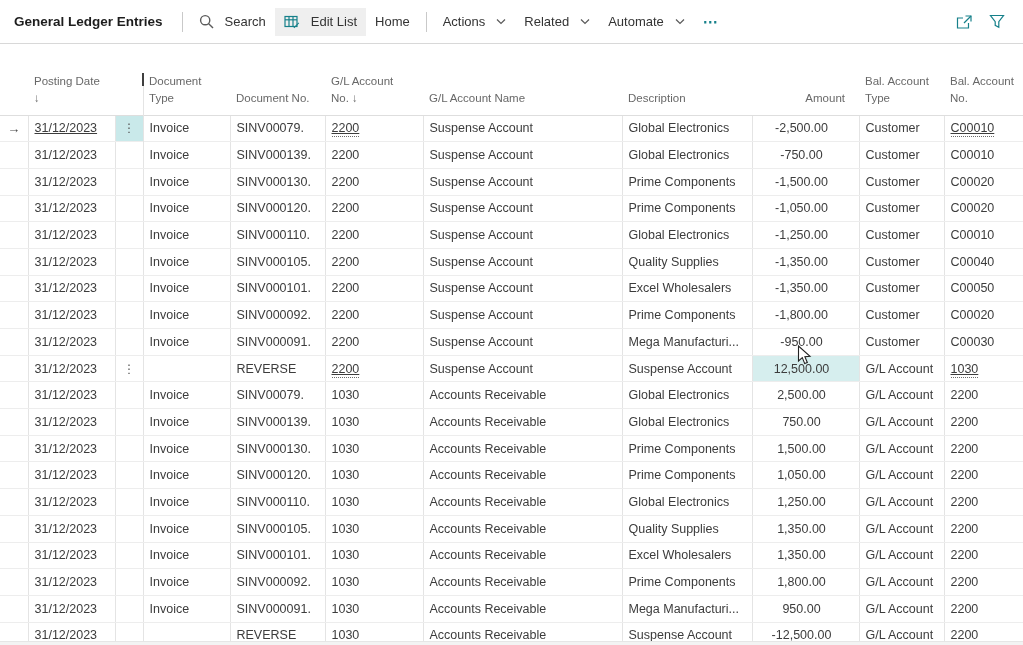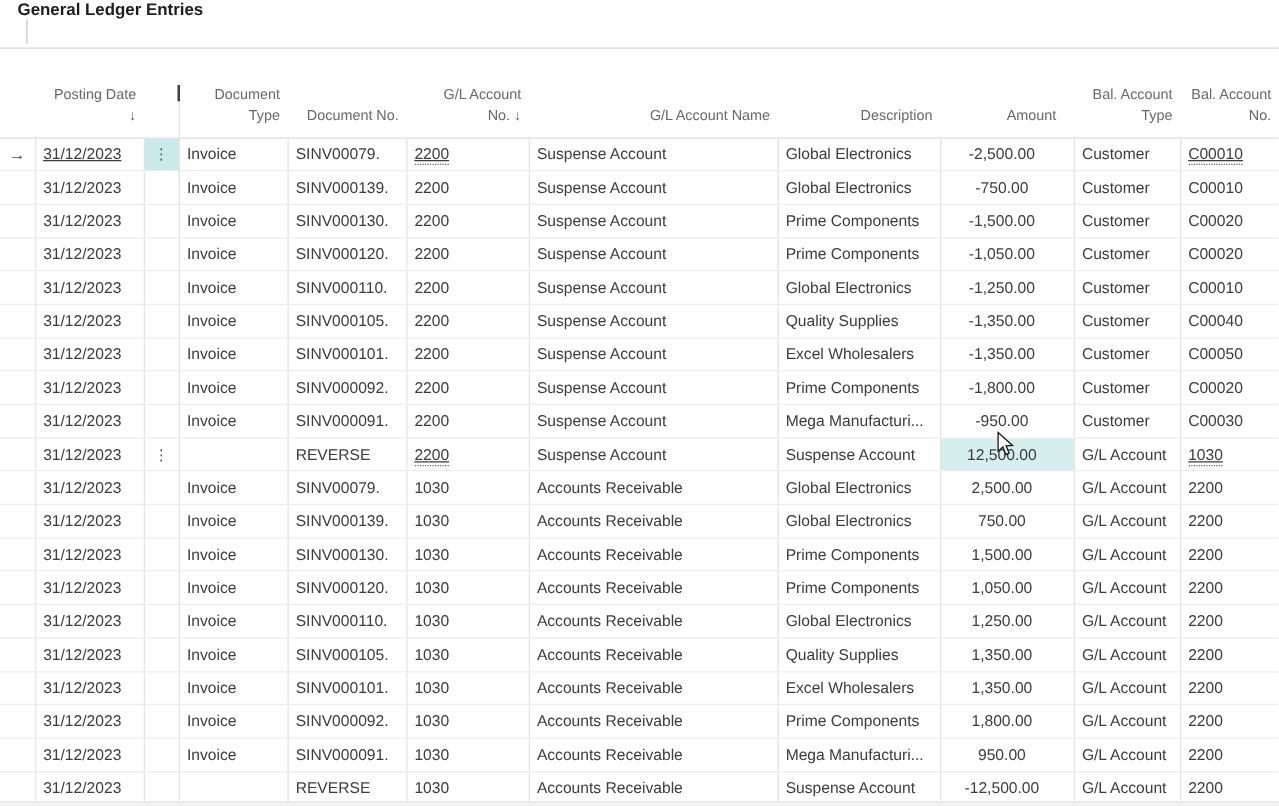--- a/index.html
+++ b/index.html
@@ -8,29 +8,28 @@
     font-family: "Liberation Sans", sans-serif;
     background: #fff;
     color: #3c3c3c;
     position: relative;
     overflow: hidden;
   }
   :root { --accent: #16808a; --hl: #d6eeee; --hl2: #c9e9ea; }
 
   
   .toolbar {
-    height: 39px;
+    height: 44px;
     display: flex;
-    align-items: flex-start;
+    align-items: center;
     padding-left: 14px;
     padding-right: 10px;
     border-bottom: 1px solid #d8d8d8;
     background: #fff;
     white-space: nowrap;
-    flex-direction: column;
   }
   .page-title {
     font-size: 13.5px;
     font-weight: 700;
     color: #1d1d1d;
     margin-right: 12px;
   }
   .tb-sep { width: 1px; height: 20px; background: #c9c9c9; margin: 0 7px; flex: 0 0 auto; }
   .tb-item {
     display: flex; align-items: center; gap: 11px;
@@ -54,31 +53,31 @@
   .more-dots { color: var(--accent); font-size: 15px; letter-spacing: 1px; font-weight: 700; }
   .tb-spacer { flex: 1 1 auto; }
   .icon-btn { padding: 6px 8px; }
 
   
   .grid-wrap { position: relative; }
   table { border-collapse: collapse; table-layout: fixed; width: 1023px; }
   thead th {
     height: 71px;
     vertical-align: bottom;
-    text-align: right;
+    text-align: left;
     font-weight: 400;
     font-size: 11.5px;
     line-height: 1.45;
     color: #686868;
     padding: 0 6px 8px 6px;
     border-bottom: 1px solid #dedede;
     background: #fff;
     overflow: hidden; white-space: nowrap;
   }
-  thead th.num { padding-right: 14px; }
+  thead th.num { text-align: right; padding-right: 14px; }
   tbody td {
     height: 26.7px;
     font-size: 12.5px;
     color: #3c3c3c;
     padding: 0 6px;
     border-bottom: 1px solid #ededed;
     border-right: 1px solid #e4e4e4;
     white-space: nowrap; overflow: hidden;
     background: #fff;
   }

